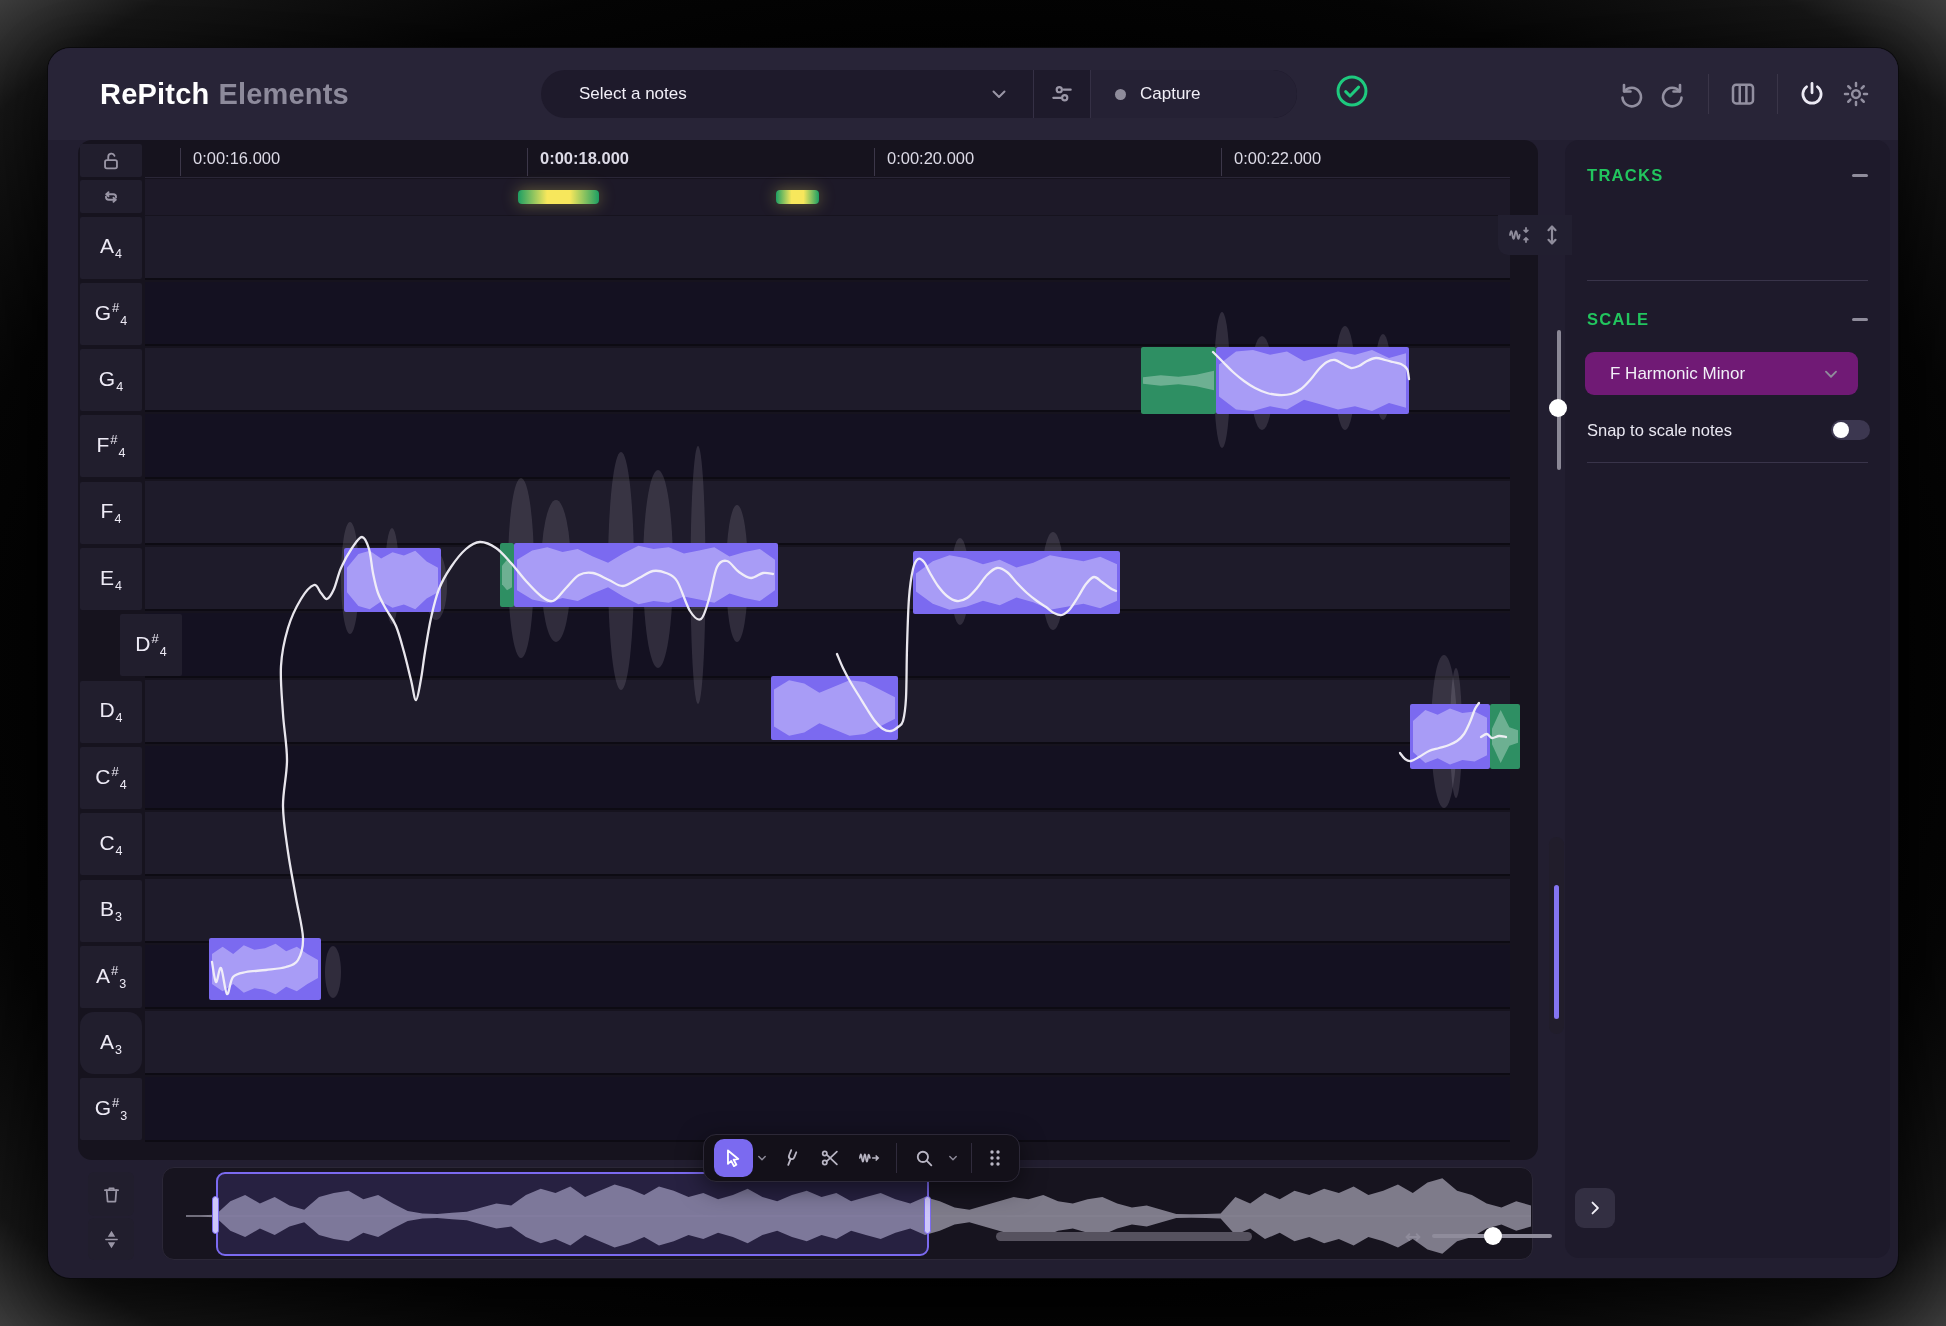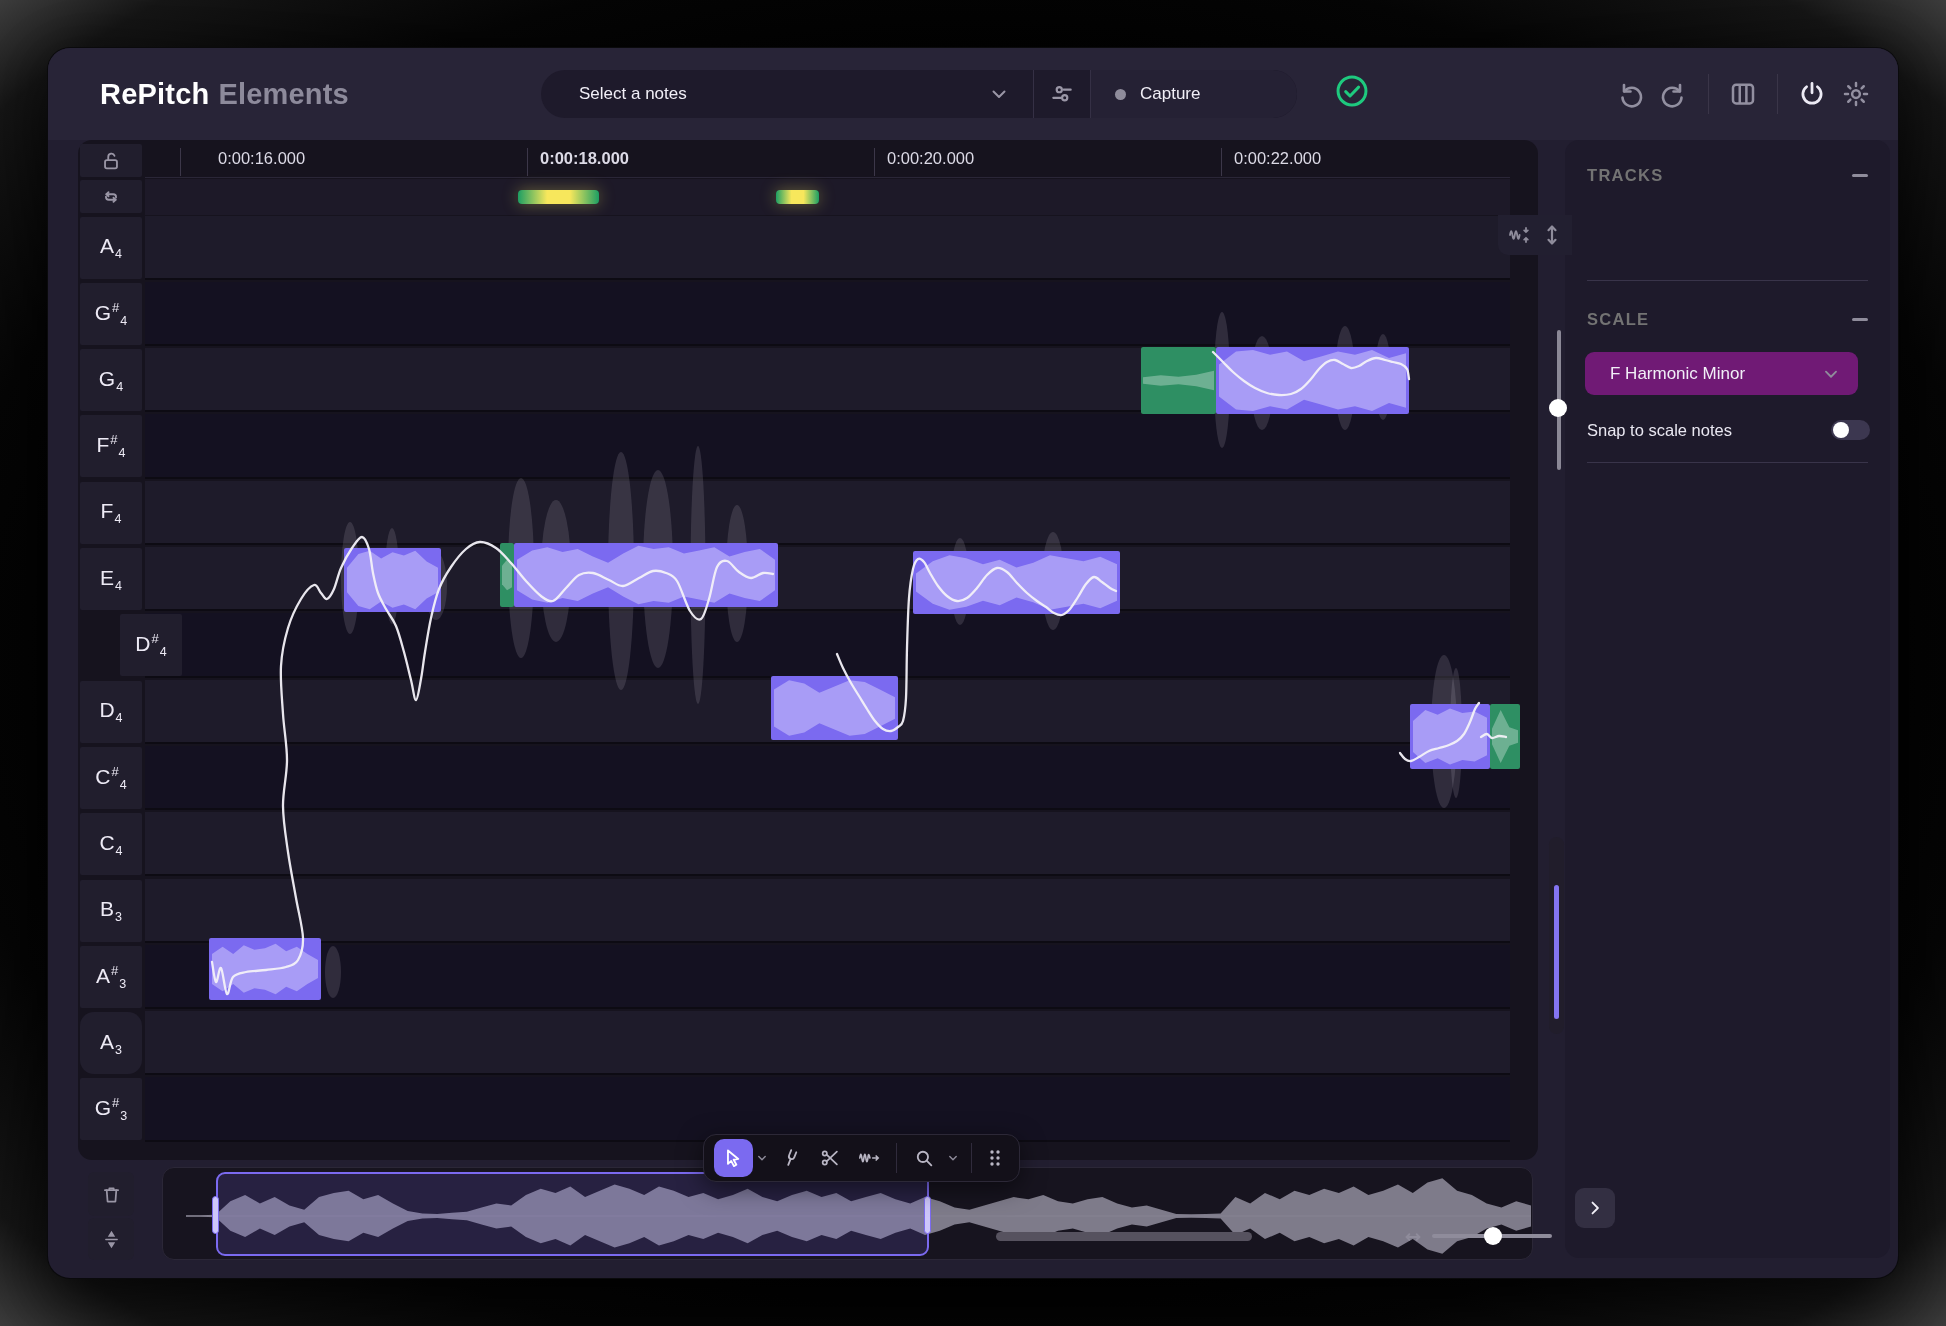--- a/index.html
+++ b/index.html
@@ -62,21 +62,21 @@
   
   .gut-btn{position:absolute;left:40px;width:46px;height:44px;background:#211e2d;border-radius:6px;display:flex;align-items:center;justify-content:center}
   
   .overview{position:absolute;left:114px;top:1119px;width:1371px;height:93px;background:#17141f;border:1px solid #2b2737;border-radius:12px;}
   .ov-sel{position:absolute;left:53px;top:4px;width:713px;height:84px;background:rgba(123,106,240,.16);
     border:2px solid #7b6af0;border-radius:9px}
   .ov-handle{position:absolute;top:28px;width:7px;height:38px;background:#cdc6fa;border:1px solid #7b6af0;border-radius:4px}
   
   .rpanel{position:absolute;left:1517px;top:92px;width:325px;height:1118px;background:#1e1a2b;border-radius:14px;padding:0}
   .rp-head{position:absolute;left:22px;right:22px;display:flex;align-items:center;justify-content:space-between;
-    color:#737373;font-size:16.5px;font-weight:700;letter-spacing:1.3px}
+    color:#22c55e;font-size:16.5px;font-weight:700;letter-spacing:1.3px}
   .rp-minus{width:16px;height:3px;background:#8f8c9b;border-radius:2px}
   .track-box{position:absolute;left:20px;top:68px;width:273px;height:47px;border:1.5px solid #7b6af0;border-radius:10px;
     background:#2b2740;display:flex;align-items:center;padding:0 20px 0 25px}
   .track-box .lbl{color:#f1eff7;font-size:17px;flex:1}
   .track-dot{width:11px;height:11px;border-radius:50%;background:#8f8c9b}
   .rp-div{position:absolute;left:22px;right:22px;height:1px;background:#39344a}
   .scale-box{position:absolute;left:20px;top:212px;width:273px;height:43px;border-radius:9px;background:#701a75;
     display:flex;align-items:center;padding:0 16px 0 25px}
   .scale-box .lbl{color:#f1eff7;font-size:17px;flex:1}
   .snap-row{position:absolute;left:22px;right:20px;top:280px;display:flex;align-items:center;justify-content:space-between}
@@ -175,21 +175,21 @@
     <div class="cell" style="top:40px;height:33px">
       <svg class="ico" width="22" height="22" viewBox="0 0 24 24" fill="none" stroke="#9a96a6" stroke-width="2" stroke-linecap="round" stroke-linejoin="round">
           <path d="M7 9h7.5a3 3 0 0 1 3 3v.5"></path>
           <path d="M9.3 6.8L7 9l2.3 2.2"></path>
           <path d="M17 15H9.5a3 3 0 0 1-3-3v-.5"></path>
           <path d="M14.7 17.2L17 15l-2.3-2.2"></path>
         </svg>
     </div>
     <div class="timeline" id="timeline">
         <div class="tick" style="left: 35px;"></div>
-        <div class="tick-lbl" style="left: 48px; margin-left: 25px;">0:00:16.000</div>
+        <div class="tick-lbl" style="left: 48px;">0:00:16.000</div>
         <div class="tick" style="left: 382px;"></div>
         <div class="tick-lbl" style="left: 395px; font-weight: bold;">0:00:18.000</div>
         <div class="tick" style="left: 729px;"></div>
         <div class="tick-lbl" style="left: 742px;">0:00:20.000</div>
         <div class="tick" style="left: 1076px;"></div>
         <div class="tick-lbl" style="left: 1089px;">0:00:22.000</div>
       </div>
     <div class="cap-strip" id="capstrip">
         <div class="cap-seg" style="left: 373px; width: 81px;"></div>
         <div class="cap-seg" style="left: 631px; width: 43px;"></div>

